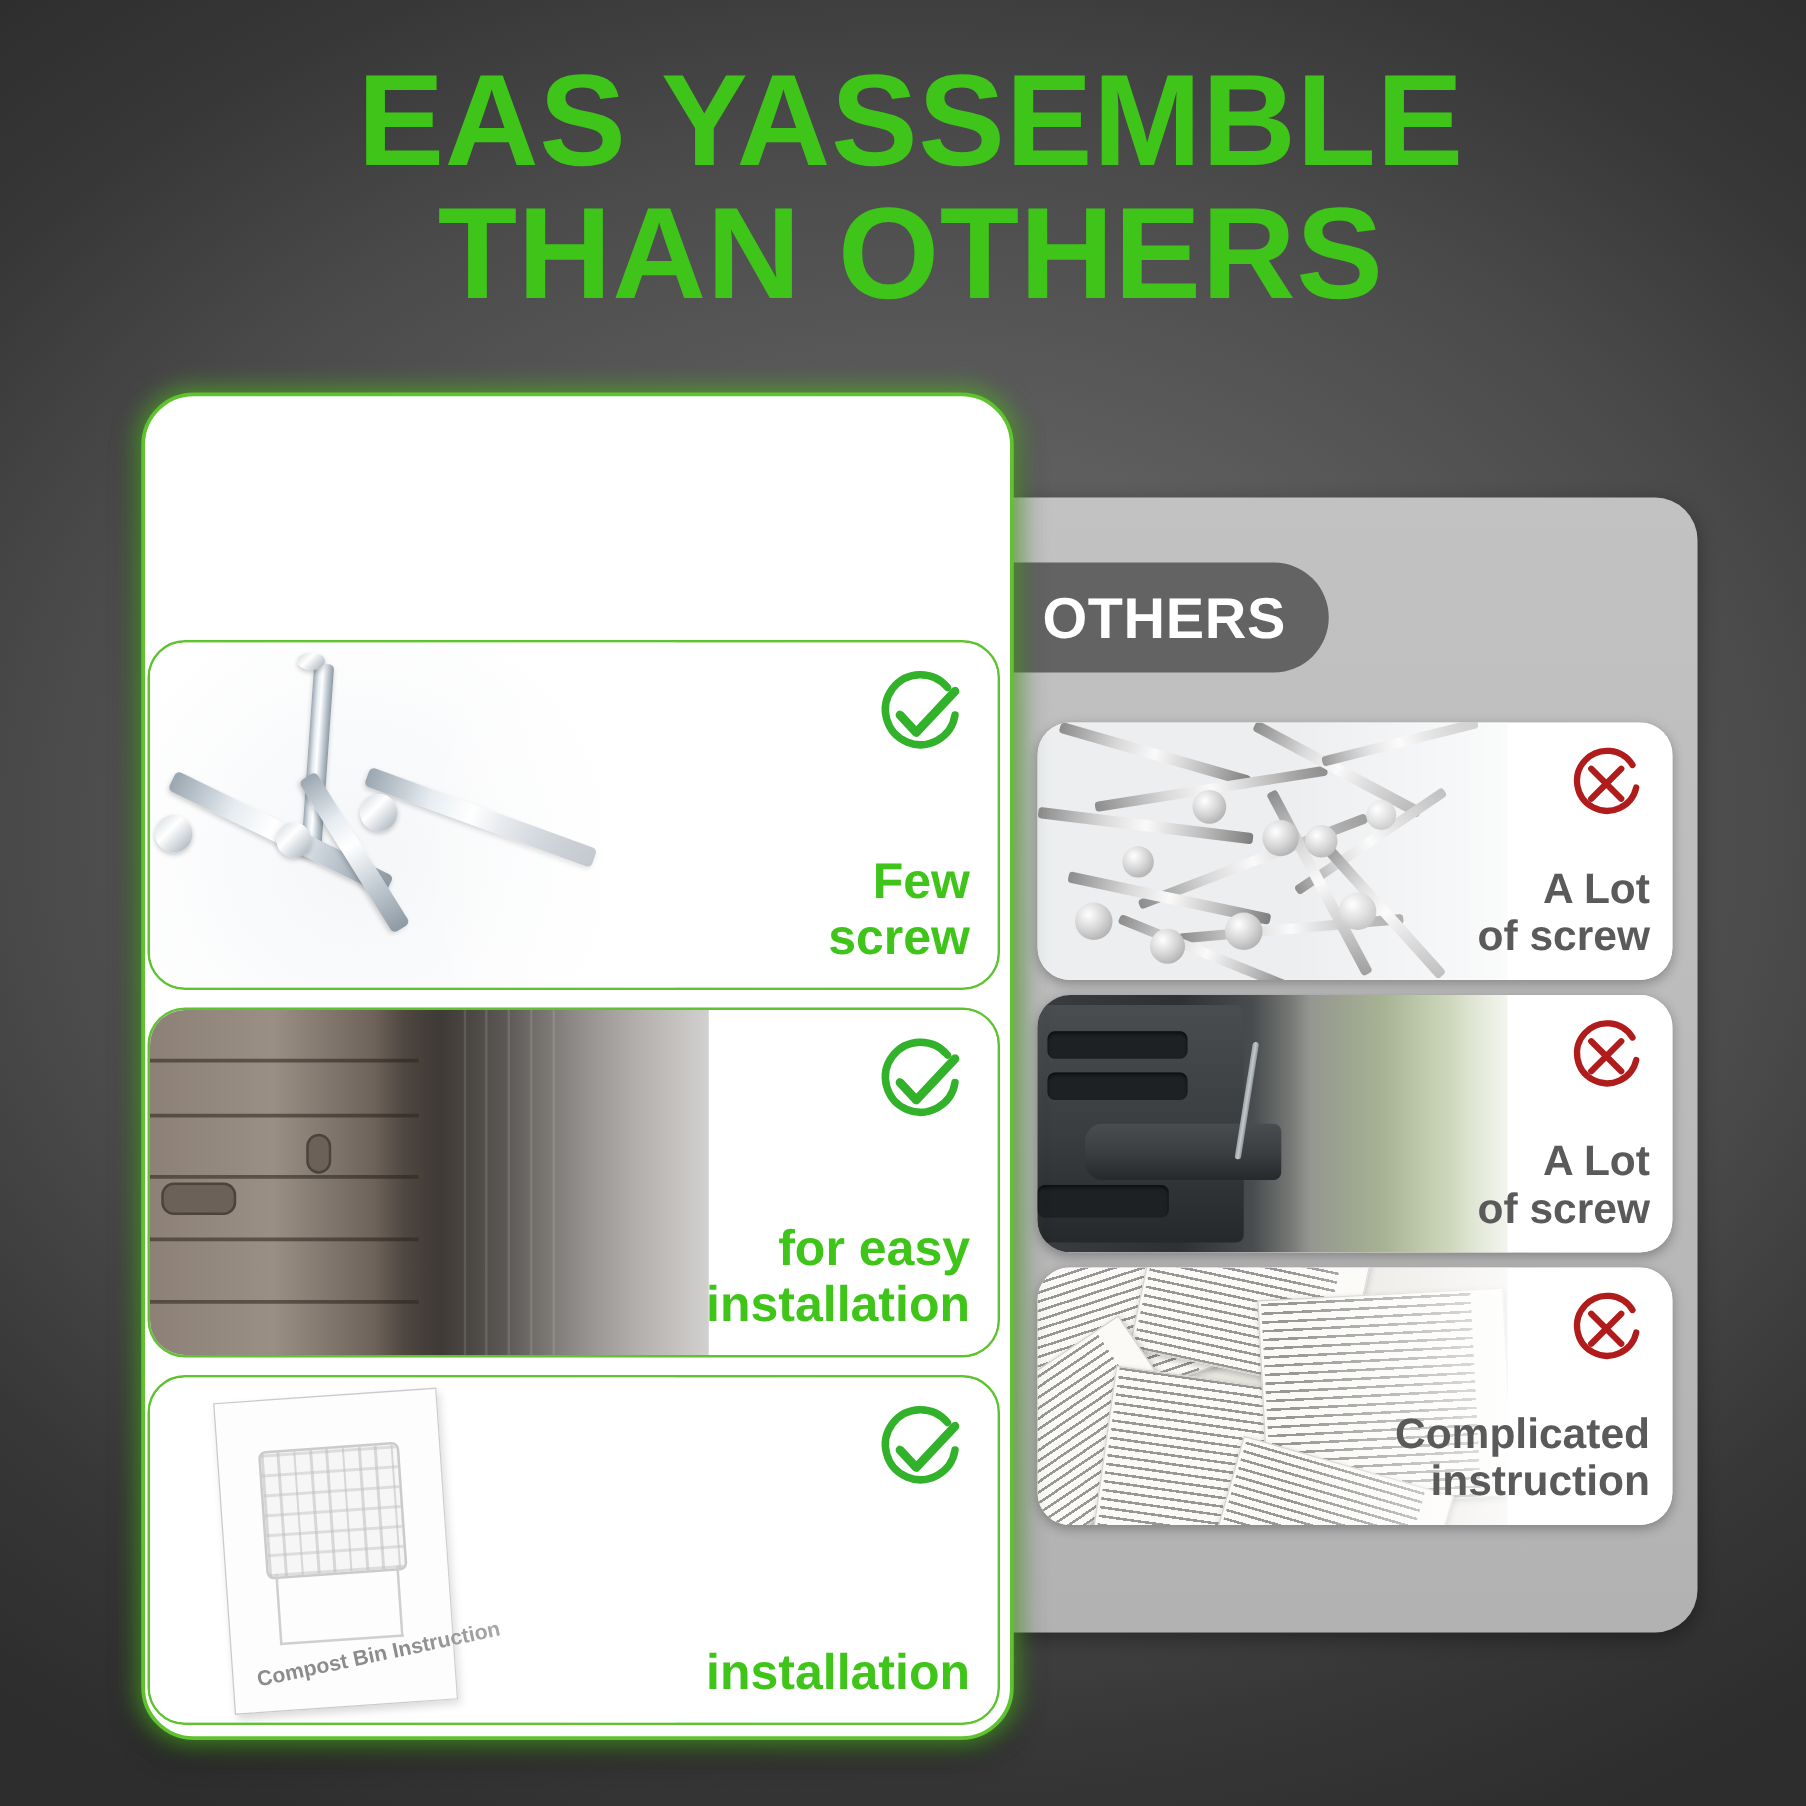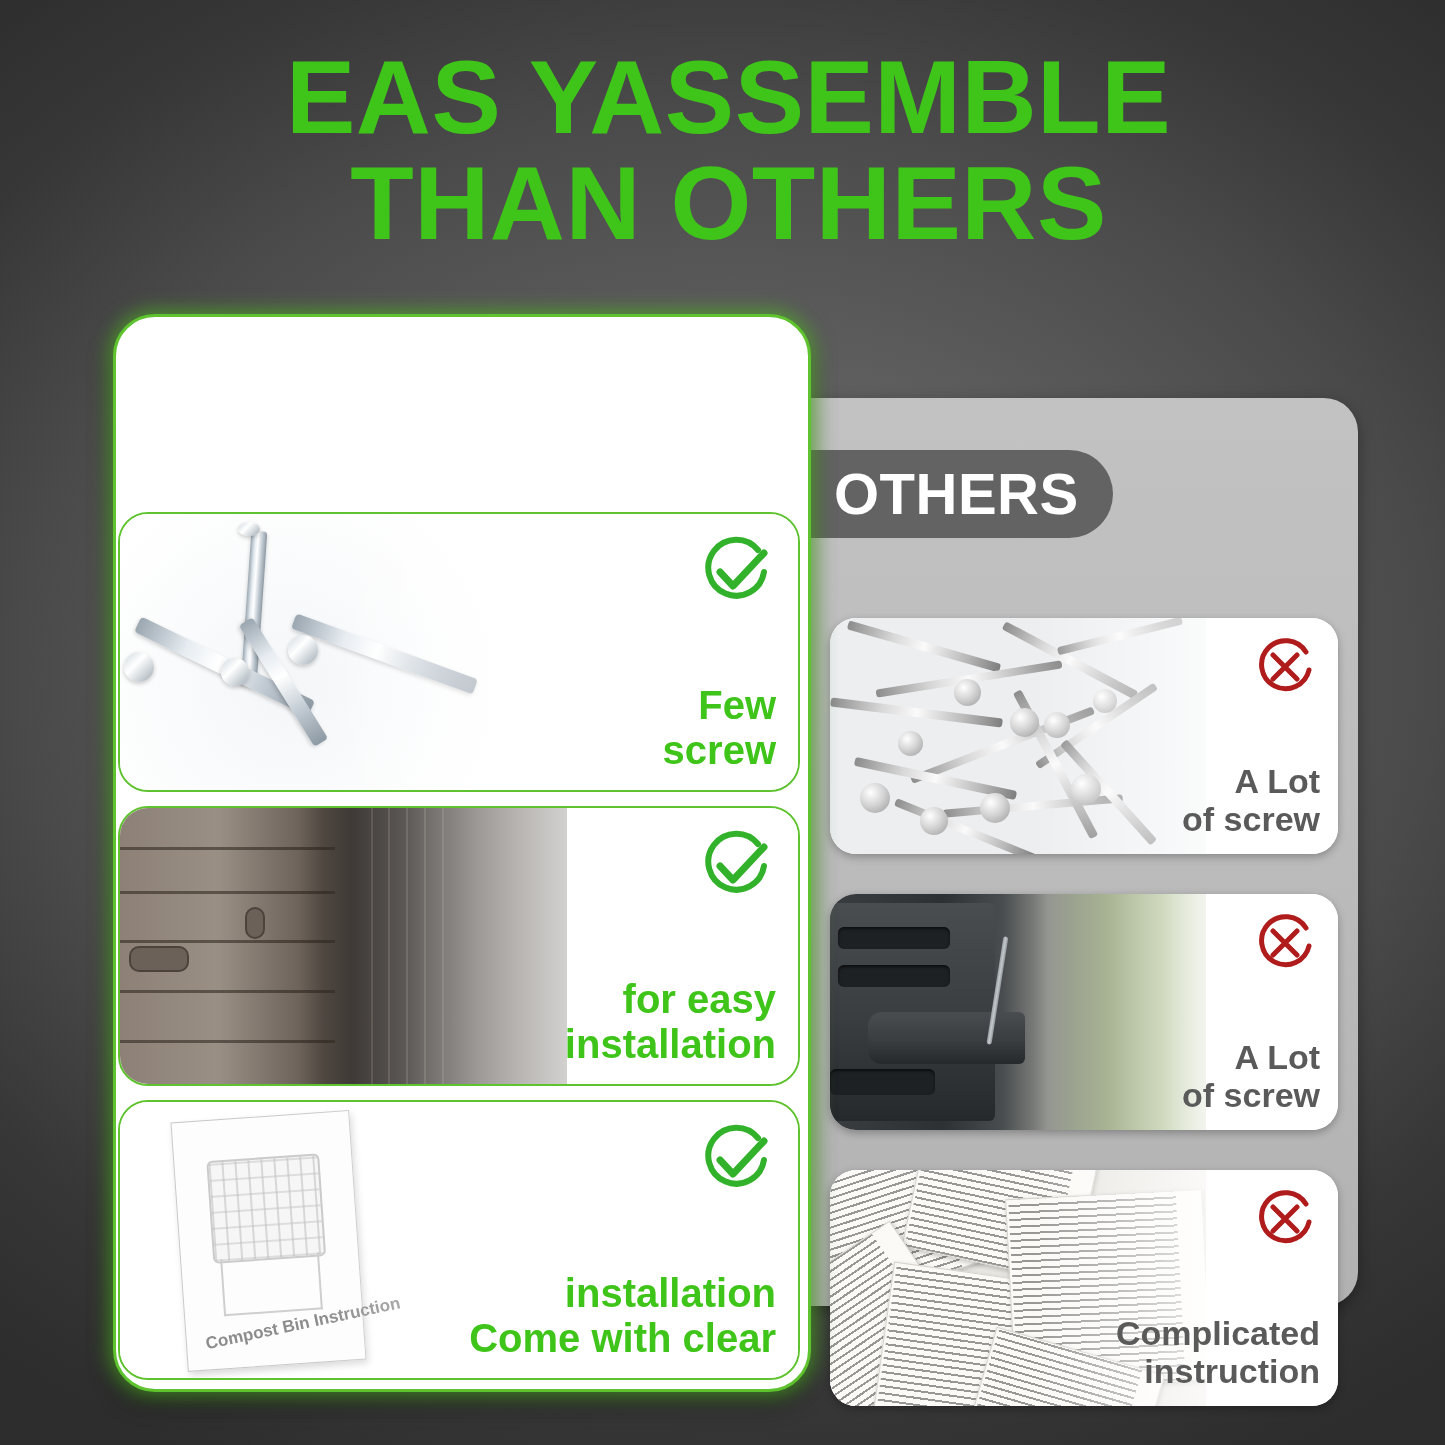--- a/index.html
+++ b/index.html
@@ -46,41 +46,40 @@
   }
   .others-badge {
     position: absolute;
     left: 806px;
     top: 450px;
     height: 88px;
     padding: 0 34px 0 28px;
     background: #636363;
     border-radius: 0 46px 46px 0;
     color: #ffffff;
-    font-size: 58px;
+    font-size: 46px;
     font-weight: bold;
     line-height: 88px;
     letter-spacing: 0.5px;
     white-space: nowrap;
   }
   .others-rows {
     position: absolute;
     left: 830px;
     top: 578px;
     width: 508px;
   }
   .o-row {
     position: relative;
-    height: 236px;
+    height: 206px;
     margin-bottom: 12px;
     background: #ffffff;
     border-radius: 26px;
     overflow: hidden;
     box-shadow: 0 3px 9px rgba(0,0,0,0.28);
-    margin-top: 40px;
   }
   .o-row .photo {
     position: absolute;
     left: 0; top: 0; bottom: 0;
     width: 74%;
   }
   .o-row .fade {
     position: absolute;
     left: 40%; top: 0; bottom: 0; right: 0;
     background: linear-gradient(90deg, rgba(255,255,255,0) 0%, rgba(255,255,255,0.55) 42%, #ffffff 72%, #ffffff 100%);
@@ -482,20 +481,19 @@
       <div class="fade"></div>
       <div class="r-content">
         <span>
           <svg class="icon-check" width="80" height="80" viewBox="0 0 80 80" aria-hidden="true">
             <path d="M62 18 A28 28 0 1 0 68 40" fill="none" stroke="#32b12a" stroke-width="6" stroke-linecap="round"></path>
             <path d="M24 40 L37 54 L68 21" fill="none" stroke="#32b12a" stroke-width="7" stroke-linecap="round" stroke-linejoin="round"></path>
           </svg>
         </span>
         <div class="r-label">
           <div>installation</div>
-          <div>Come with clear</div>
         </div>
       </div>
     </div>
 
   </div>
 
 </div>
 
 </body></html>

